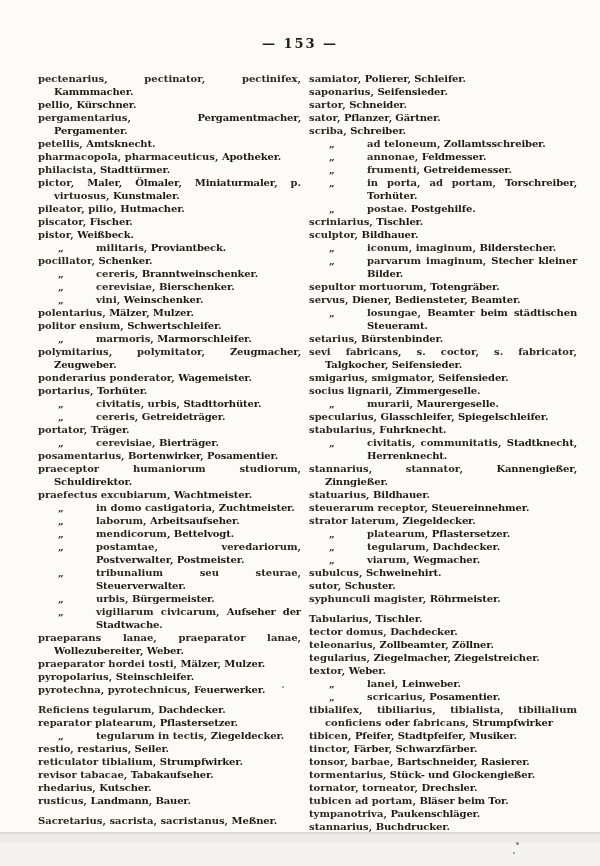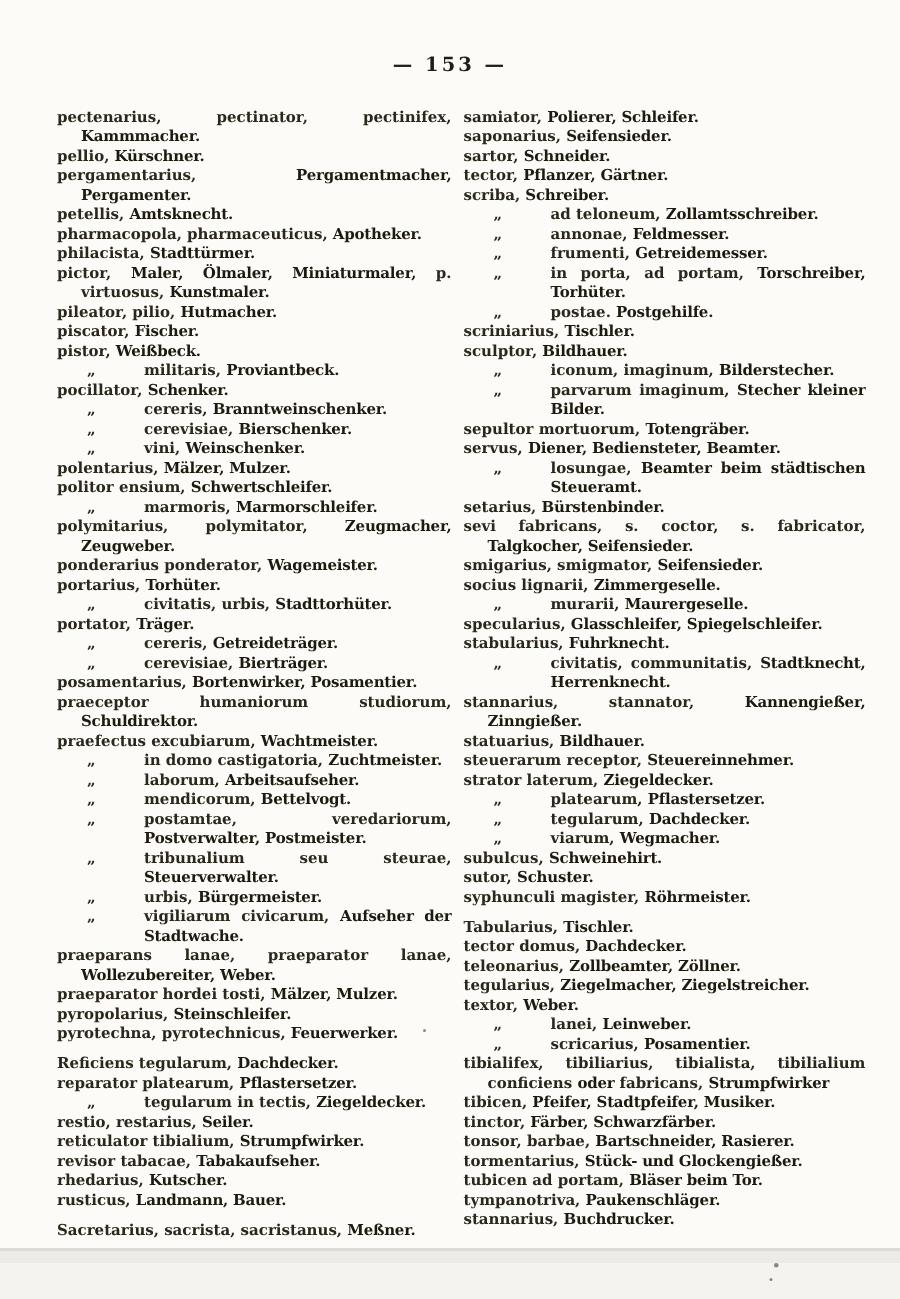--- a/index.html
+++ b/index.html
@@ -96,22 +96,22 @@
       <div class="entry sub"><span class="ditto">„</span><span class="lat">cereris, </span><span class="frak">Branntweinschenker.</span></div>
       <div class="entry sub"><span class="ditto">„</span><span class="lat">cerevisiae, </span><span class="frak">Bierschenker.</span></div>
       <div class="entry sub"><span class="ditto">„</span><span class="lat">vini, </span><span class="frak">Weinschenker.</span></div>
       <div class="entry main"><span class="lat">polentarius, </span><span class="frak">Mälzer, Mulzer.</span></div>
       <div class="entry main"><span class="lat">politor ensium, </span><span class="frak">Schwertschleifer.</span></div>
       <div class="entry sub"><span class="ditto">„</span><span class="lat">marmoris, </span><span class="frak">Marmorschleifer.</span></div>
       <div class="entry main"><span class="lat">polymitarius, polymitator, </span><span class="frak">Zeugmacher, Zeugweber.</span></div>
       <div class="entry main"><span class="lat">ponderarius ponderator, </span><span class="frak">Wagemeister.</span></div>
       <div class="entry main"><span class="lat">portarius, </span><span class="frak">Torhüter.</span></div>
       <div class="entry sub"><span class="ditto">„</span><span class="lat">civitatis, urbis, </span><span class="frak">Stadttorhüter.</span></div>
+      <div class="entry sub"><span class="ditto">„</span><span class="lat">cereris, </span><span class="frak">Getreideträger.</span></div>
       <div class="entry main"><span class="lat">portator, </span><span class="frak">Träger.</span></div>
-      <div class="entry sub"><span class="ditto">„</span><span class="lat">cereris, </span><span class="frak">Getreideträger.</span></div>
       <div class="entry sub"><span class="ditto">„</span><span class="lat">cerevisiae, </span><span class="frak">Bierträger.</span></div>
       <div class="entry main"><span class="lat">posamentarius, </span><span class="frak">Bortenwirker, Posamentier.</span></div>
       <div class="entry main"><span class="lat">praeceptor humaniorum studiorum, </span><span class="frak">Schuldirektor.</span></div>
       <div class="entry main"><span class="lat">praefectus excubiarum, </span><span class="frak">Wachtmeister.</span></div>
       <div class="entry sub"><span class="ditto">„</span><span class="lat">in domo castigatoria, </span><span class="frak">Zuchtmeister.</span></div>
       <div class="entry sub"><span class="ditto">„</span><span class="lat">laborum, </span><span class="frak">Arbeitsaufseher.</span></div>
       <div class="entry sub"><span class="ditto">„</span><span class="lat">mendicorum, </span><span class="frak">Bettelvogt.</span></div>
       <div class="entry sub"><span class="ditto">„</span><span class="lat">postamtae, veredariorum, </span><span class="frak">Postverwalter, Postmeister.</span></div>
       <div class="entry sub"><span class="ditto">„</span><span class="lat">tribunalium seu steurae, </span><span class="frak">Steuerverwalter.</span></div>
       <div class="entry sub"><span class="ditto">„</span><span class="lat">urbis, </span><span class="frak">Bürgermeister.</span></div>
@@ -129,21 +129,21 @@
       <div class="entry main"><span class="lat">revisor tabacae, </span><span class="frak">Tabakaufseher.</span></div>
       <div class="entry main"><span class="lat">rhedarius, </span><span class="frak">Kutscher.</span></div>
       <div class="entry main"><span class="lat">rusticus, </span><span class="frak">Landmann, Bauer.</span></div>
       <div class="section-gap"></div>
       <div class="entry main"><span class="lat">Sacretarius, sacrista, sacristanus, </span><span class="frak">Meßner.</span></div>
     </div>
   <div class="col col-right">
       <div class="entry main"><span class="lat">samiator, </span><span class="frak">Polierer, Schleifer.</span></div>
       <div class="entry main"><span class="lat">saponarius, </span><span class="frak">Seifensieder.</span></div>
       <div class="entry main"><span class="lat">sartor, </span><span class="frak">Schneider.</span></div>
-      <div class="entry main"><span class="lat">tector, </span><span class="frak">Pflanzer, Gärtner.</span></div>
+      <div class="entry main"><span class="lat">sator, </span><span class="frak">Pflanzer, Gärtner.</span></div>
       <div class="entry main"><span class="lat">scriba, </span><span class="frak">Schreiber.</span></div>
       <div class="entry sub"><span class="ditto">„</span><span class="lat">ad teloneum, </span><span class="frak">Zollamtsschreiber.</span></div>
       <div class="entry sub"><span class="ditto">„</span><span class="lat">annonae, </span><span class="frak">Feldmesser.</span></div>
       <div class="entry sub"><span class="ditto">„</span><span class="lat">frumenti, </span><span class="frak">Getreidemesser.</span></div>
       <div class="entry sub"><span class="ditto">„</span><span class="lat">in porta, ad portam, </span><span class="frak">Torschreiber, Torhüter.</span></div>
       <div class="entry sub"><span class="ditto">„</span><span class="lat">postae. </span><span class="frak">Postgehilfe.</span></div>
       <div class="entry main"><span class="lat">scriniarius, </span><span class="frak">Tischler.</span></div>
       <div class="entry main"><span class="lat">sculptor, </span><span class="frak">Bildhauer.</span></div>
       <div class="entry sub"><span class="ditto">„</span><span class="lat">iconum, imaginum, </span><span class="frak">Bilderstecher.</span></div>
       <div class="entry sub"><span class="ditto">„</span><span class="lat">parvarum imaginum, </span><span class="frak">Stecher kleiner Bilder.</span></div>
@@ -174,20 +174,21 @@
       <div class="entry main"><span class="lat">teleonarius, </span><span class="frak">Zollbeamter, Zöllner.</span></div>
       <div class="entry main"><span class="lat">tegularius, </span><span class="frak">Ziegelmacher, Ziegelstreicher.</span></div>
       <div class="entry main"><span class="lat">textor, </span><span class="frak">Weber.</span></div>
       <div class="entry sub"><span class="ditto">„</span><span class="lat">lanei, </span><span class="frak">Leinweber.</span></div>
       <div class="entry sub"><span class="ditto">„</span><span class="lat">scricarius, </span><span class="frak">Posamentier.</span></div>
       <div class="entry main"><span class="lat">tibialifex, tibiliarius, tibialista, tibilialium conficiens </span><span class="frak">oder </span><span class="lat">fabricans, </span><span class="frak">Strumpfwirker</span></div>
       <div class="entry main"><span class="lat">tibicen, </span><span class="frak">Pfeifer, Stadtpfeifer, Musiker.</span></div>
       <div class="entry main"><span class="lat">tinctor, </span><span class="frak">Färber, Schwarzfärber.</span></div>
       <div class="entry main"><span class="lat">tonsor, barbae, </span><span class="frak">Bartschneider, Rasierer.</span></div>
       <div class="entry main"><span class="lat">tormentarius, </span><span class="frak">Stück- und Glockengießer.</span></div>
+      <div class="entry main"><span class="lat">tornator, torneator, </span><span class="frak">Drechsler.</span></div>
       <div class="entry main"><span class="lat">tubicen ad portam, </span><span class="frak">Bläser beim Tor.</span></div>
       <div class="entry main"><span class="lat">tympanotriva, </span><span class="frak">Paukenschläger.</span></div>
       <div class="entry main"><span class="lat">stannarius, </span><span class="frak">Buchdrucker.</span></div>
     </div>
   <div class="speck speck-1"></div>
   <div class="speck speck-2"></div>
   <div class="speck speck-3"></div>
   <div class="bottom-scan-edge"></div>
 </div>
 

